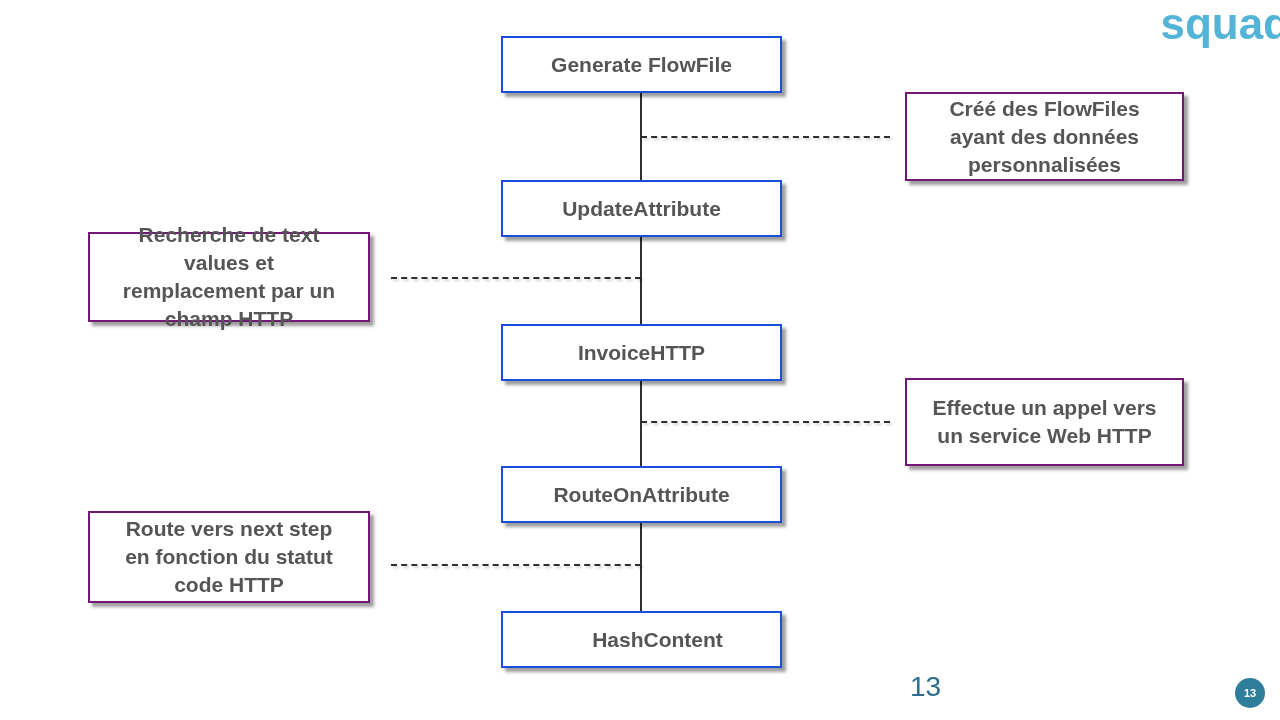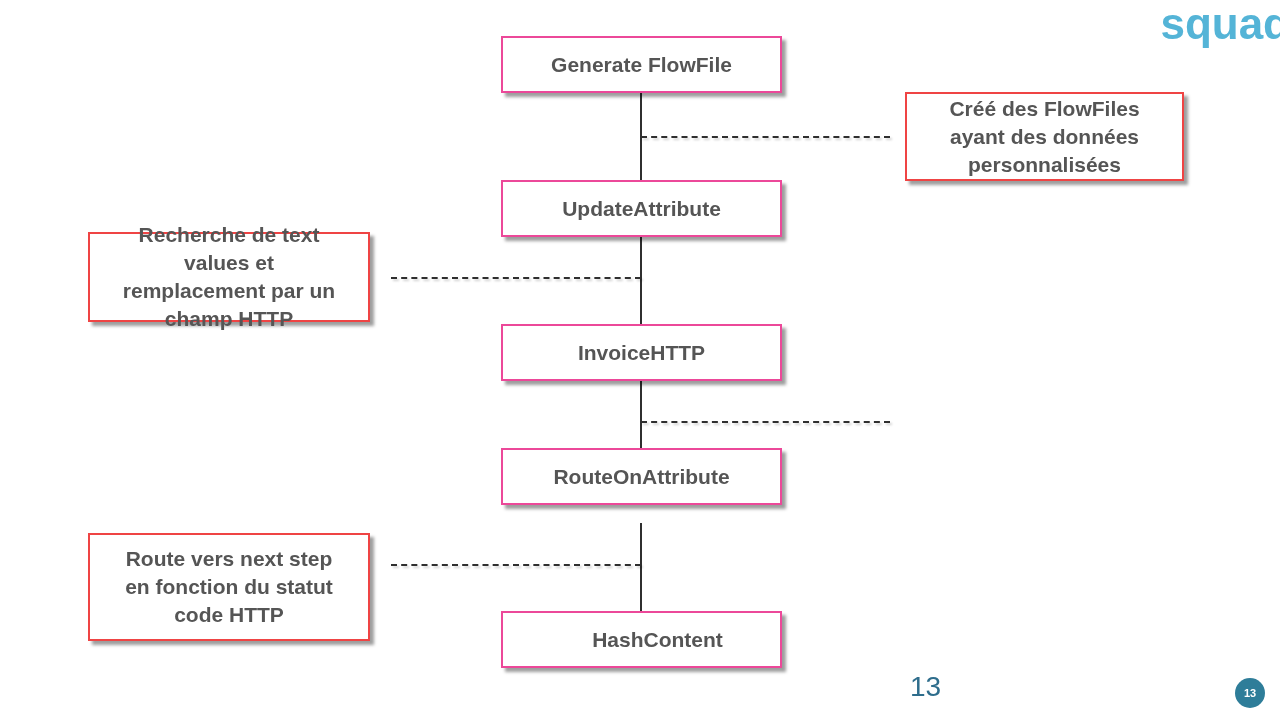--- a/index.html
+++ b/index.html
@@ -11,45 +11,45 @@
   
   .logo {
     position: absolute; top: 2px; right: -10px;
     font-size: 44px; font-weight: bold; letter-spacing: 0px;
     color: #54b4d7; line-height: 1;
   }
 
   
   .node {
     position: absolute; left: 501px; width: 281px; height: 57px;
-    background: #ffffff; border: 2px solid #ec4899;
+    background: #ffffff; border: 2px solid #1d4ed8;
     box-shadow: 4px 4px 3px rgba(0,0,0,0.38);
     display: flex; align-items: center; justify-content: center;
     font-size: 21px; font-weight: bold; color: #555555;
   }
   .node-1 { top: 36px; }
   .node-2 { top: 180px; }
   .node-3 { top: 324px; }
-  .node-4 { top: 448px; }
+  .node-4 { top: 466px; }
   .node-5 { top: 611px; padding-left: 32px; }
 
   
   .note {
-    position: absolute; background: #ffffff; border: 2px solid #ef4444;
+    position: absolute; background: #ffffff; border: 2px solid #701a75;
     box-shadow: 4px 4px 3px rgba(0,0,0,0.38);
     display: flex; align-items: center; justify-content: center;
     text-align: center; font-size: 21px; font-weight: bold; color: #555555;
     line-height: 28px; padding: 2px 24px;
   }
   .note-right { left: 905px; width: 279px; }
   .note-left  { left: 88px;  width: 282px; }
   .note-1 { top: 92px;  height: 89px; }
   .note-2 { top: 232px; height: 90px; }
   .note-3 { top: 378px; height: 88px; }
-  .note-4 { top: 533px; height: 108px; }
+  .note-4 { top: 511px; height: 92px; }
 
   
   .vline {
     position: absolute; left: 640px; width: 2px; background: #2f2f2f;
   }
   .v1 { top: 93px;  height: 87px; }
   .v2 { top: 237px; height: 87px; }
   .v3 { top: 381px; height: 85px; }
   .v4 { top: 523px; height: 88px; }
 
@@ -94,18 +94,19 @@
   <div class="dline d4"></div>
 
   <div class="node node-1">Generate FlowFile</div>
   <div class="node node-2">UpdateAttribute</div>
   <div class="node node-3">InvoiceHTTP</div>
   <div class="node node-4">RouteOnAttribute</div>
   <div class="node node-5">HashContent</div>
 
   <div class="note note-right note-1">Créé des FlowFiles ayant des données personnalisées</div>
   <div class="note note-left note-2">Recherche de text values et remplacement par un champ HTTP</div>
+  <div class="note note-right note-3">Effectue un appel vers un service Web HTTP</div>
   <div class="note note-left note-4">Route vers next step en fonction du statut code HTTP</div>
 
   <div class="page-number">13</div>
   <div class="page-badge">13</div>
 
 </div>
 
 </body></html>

